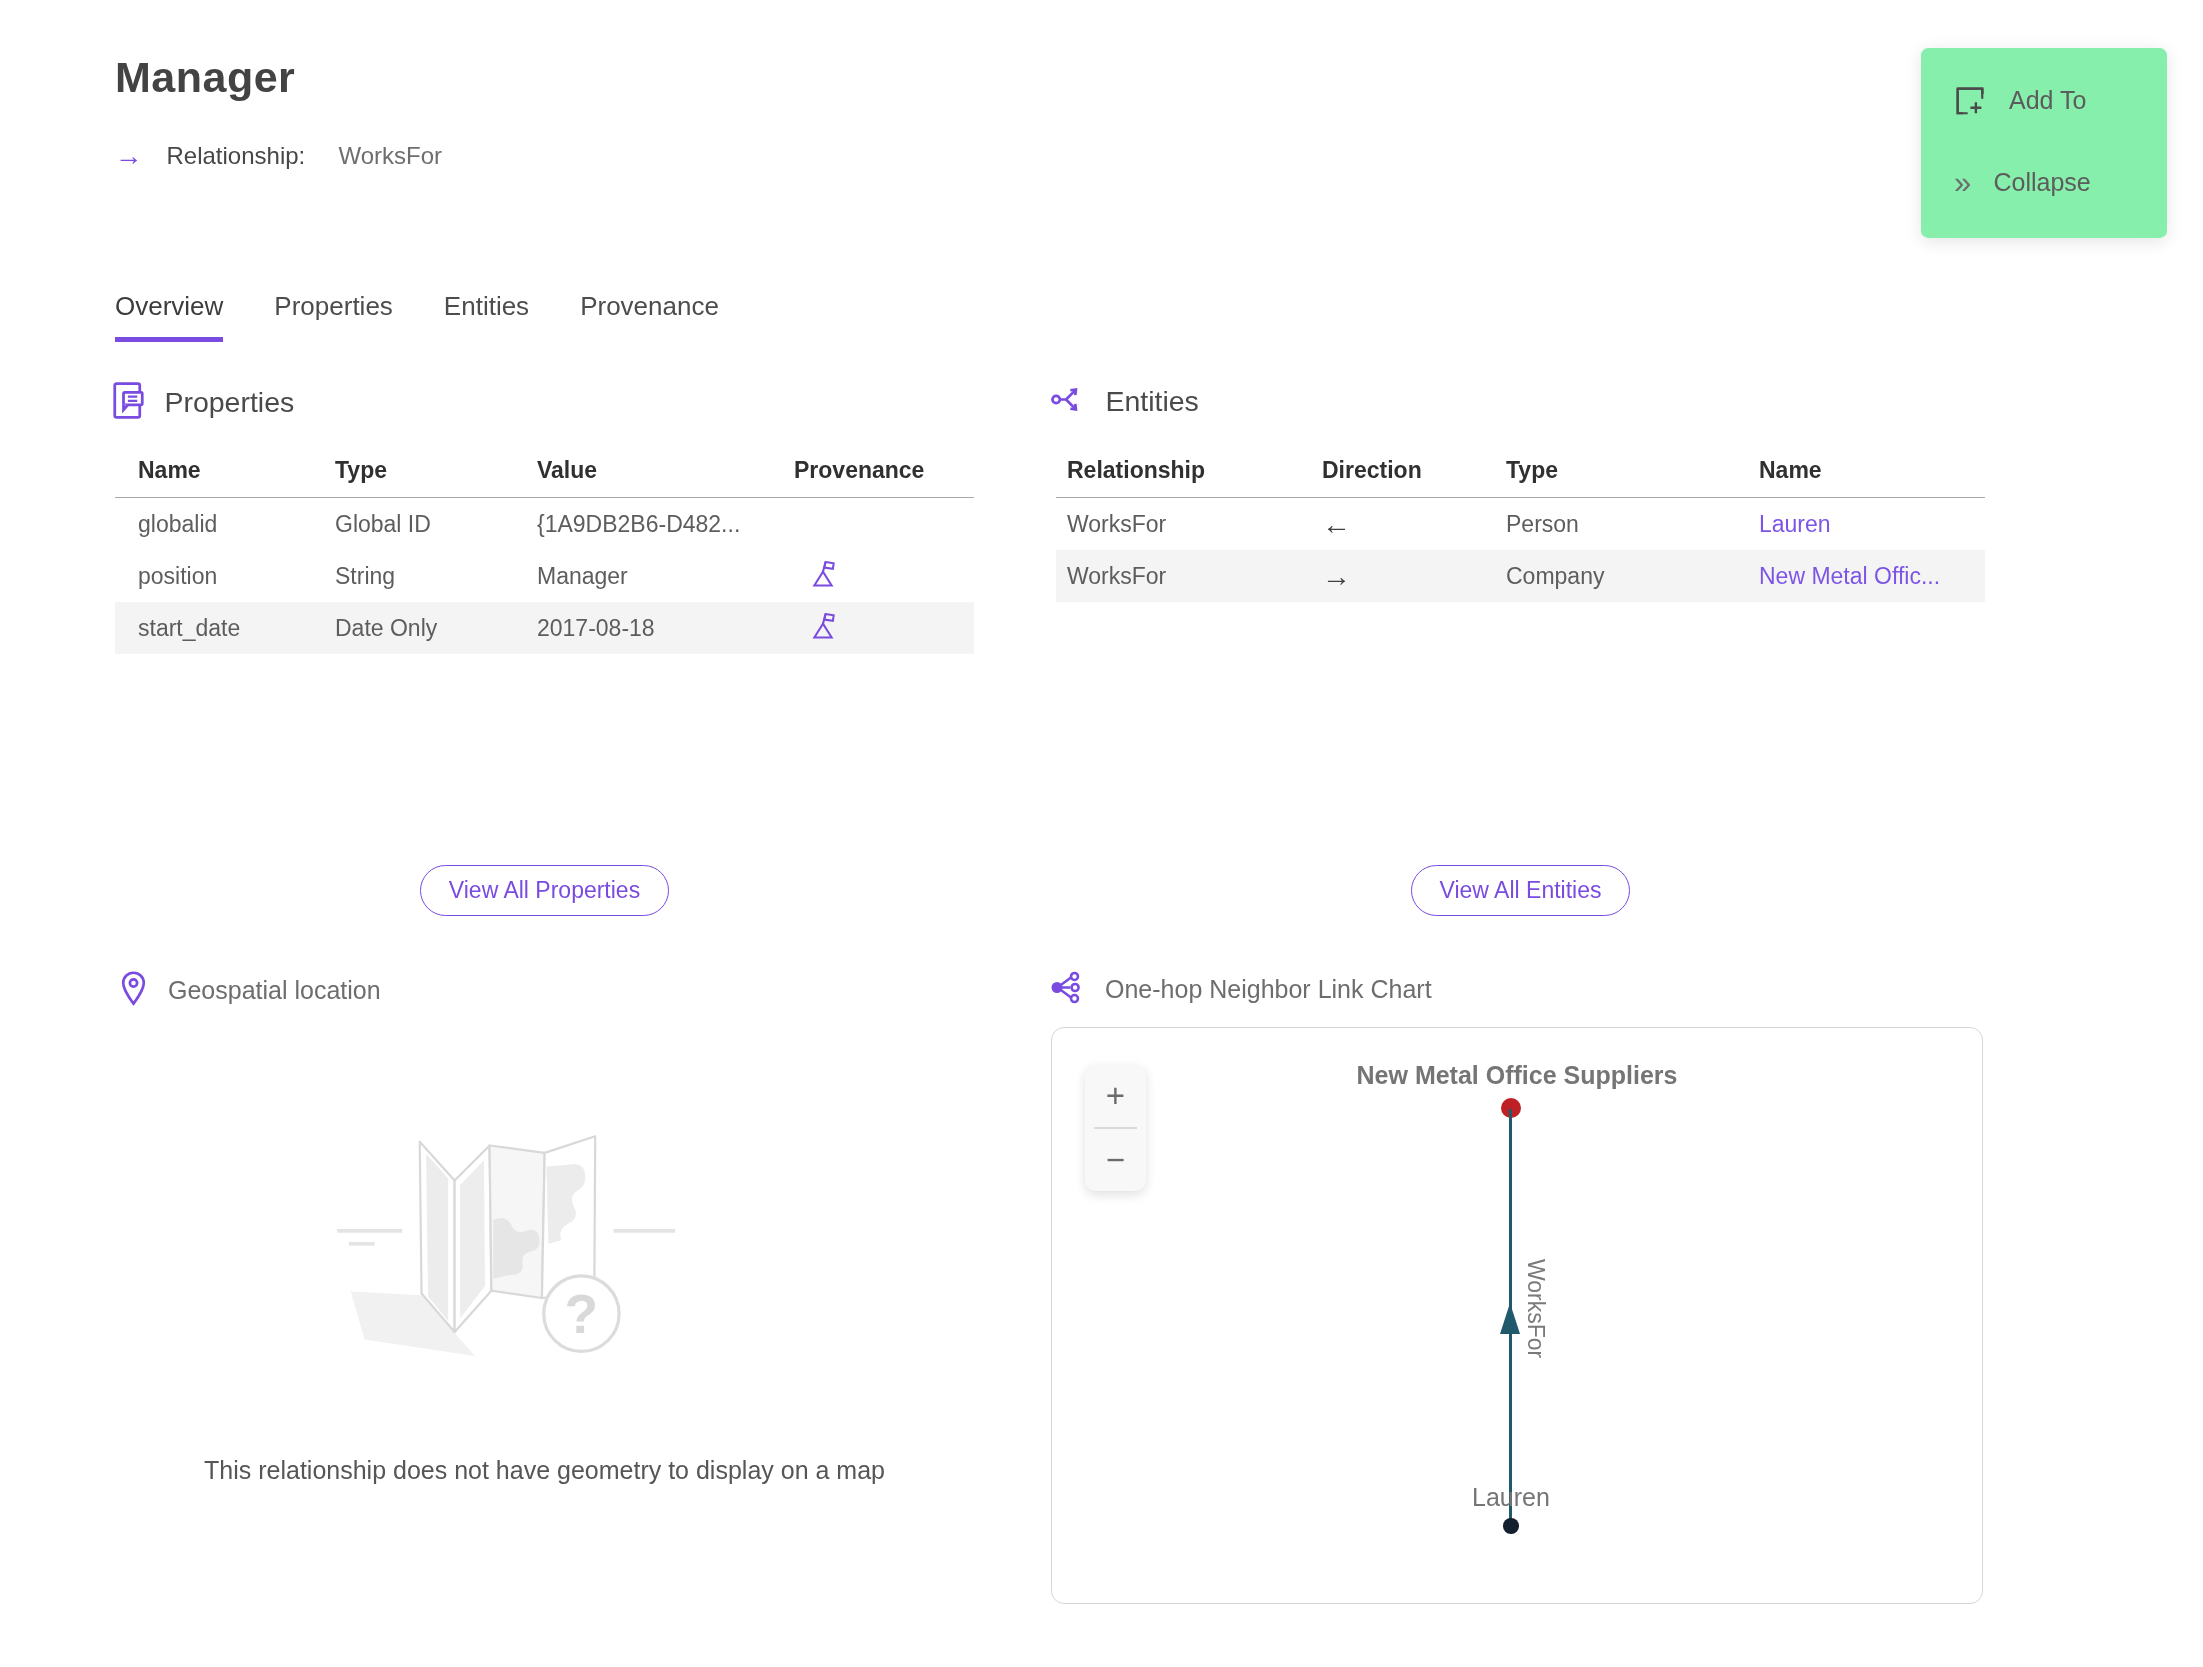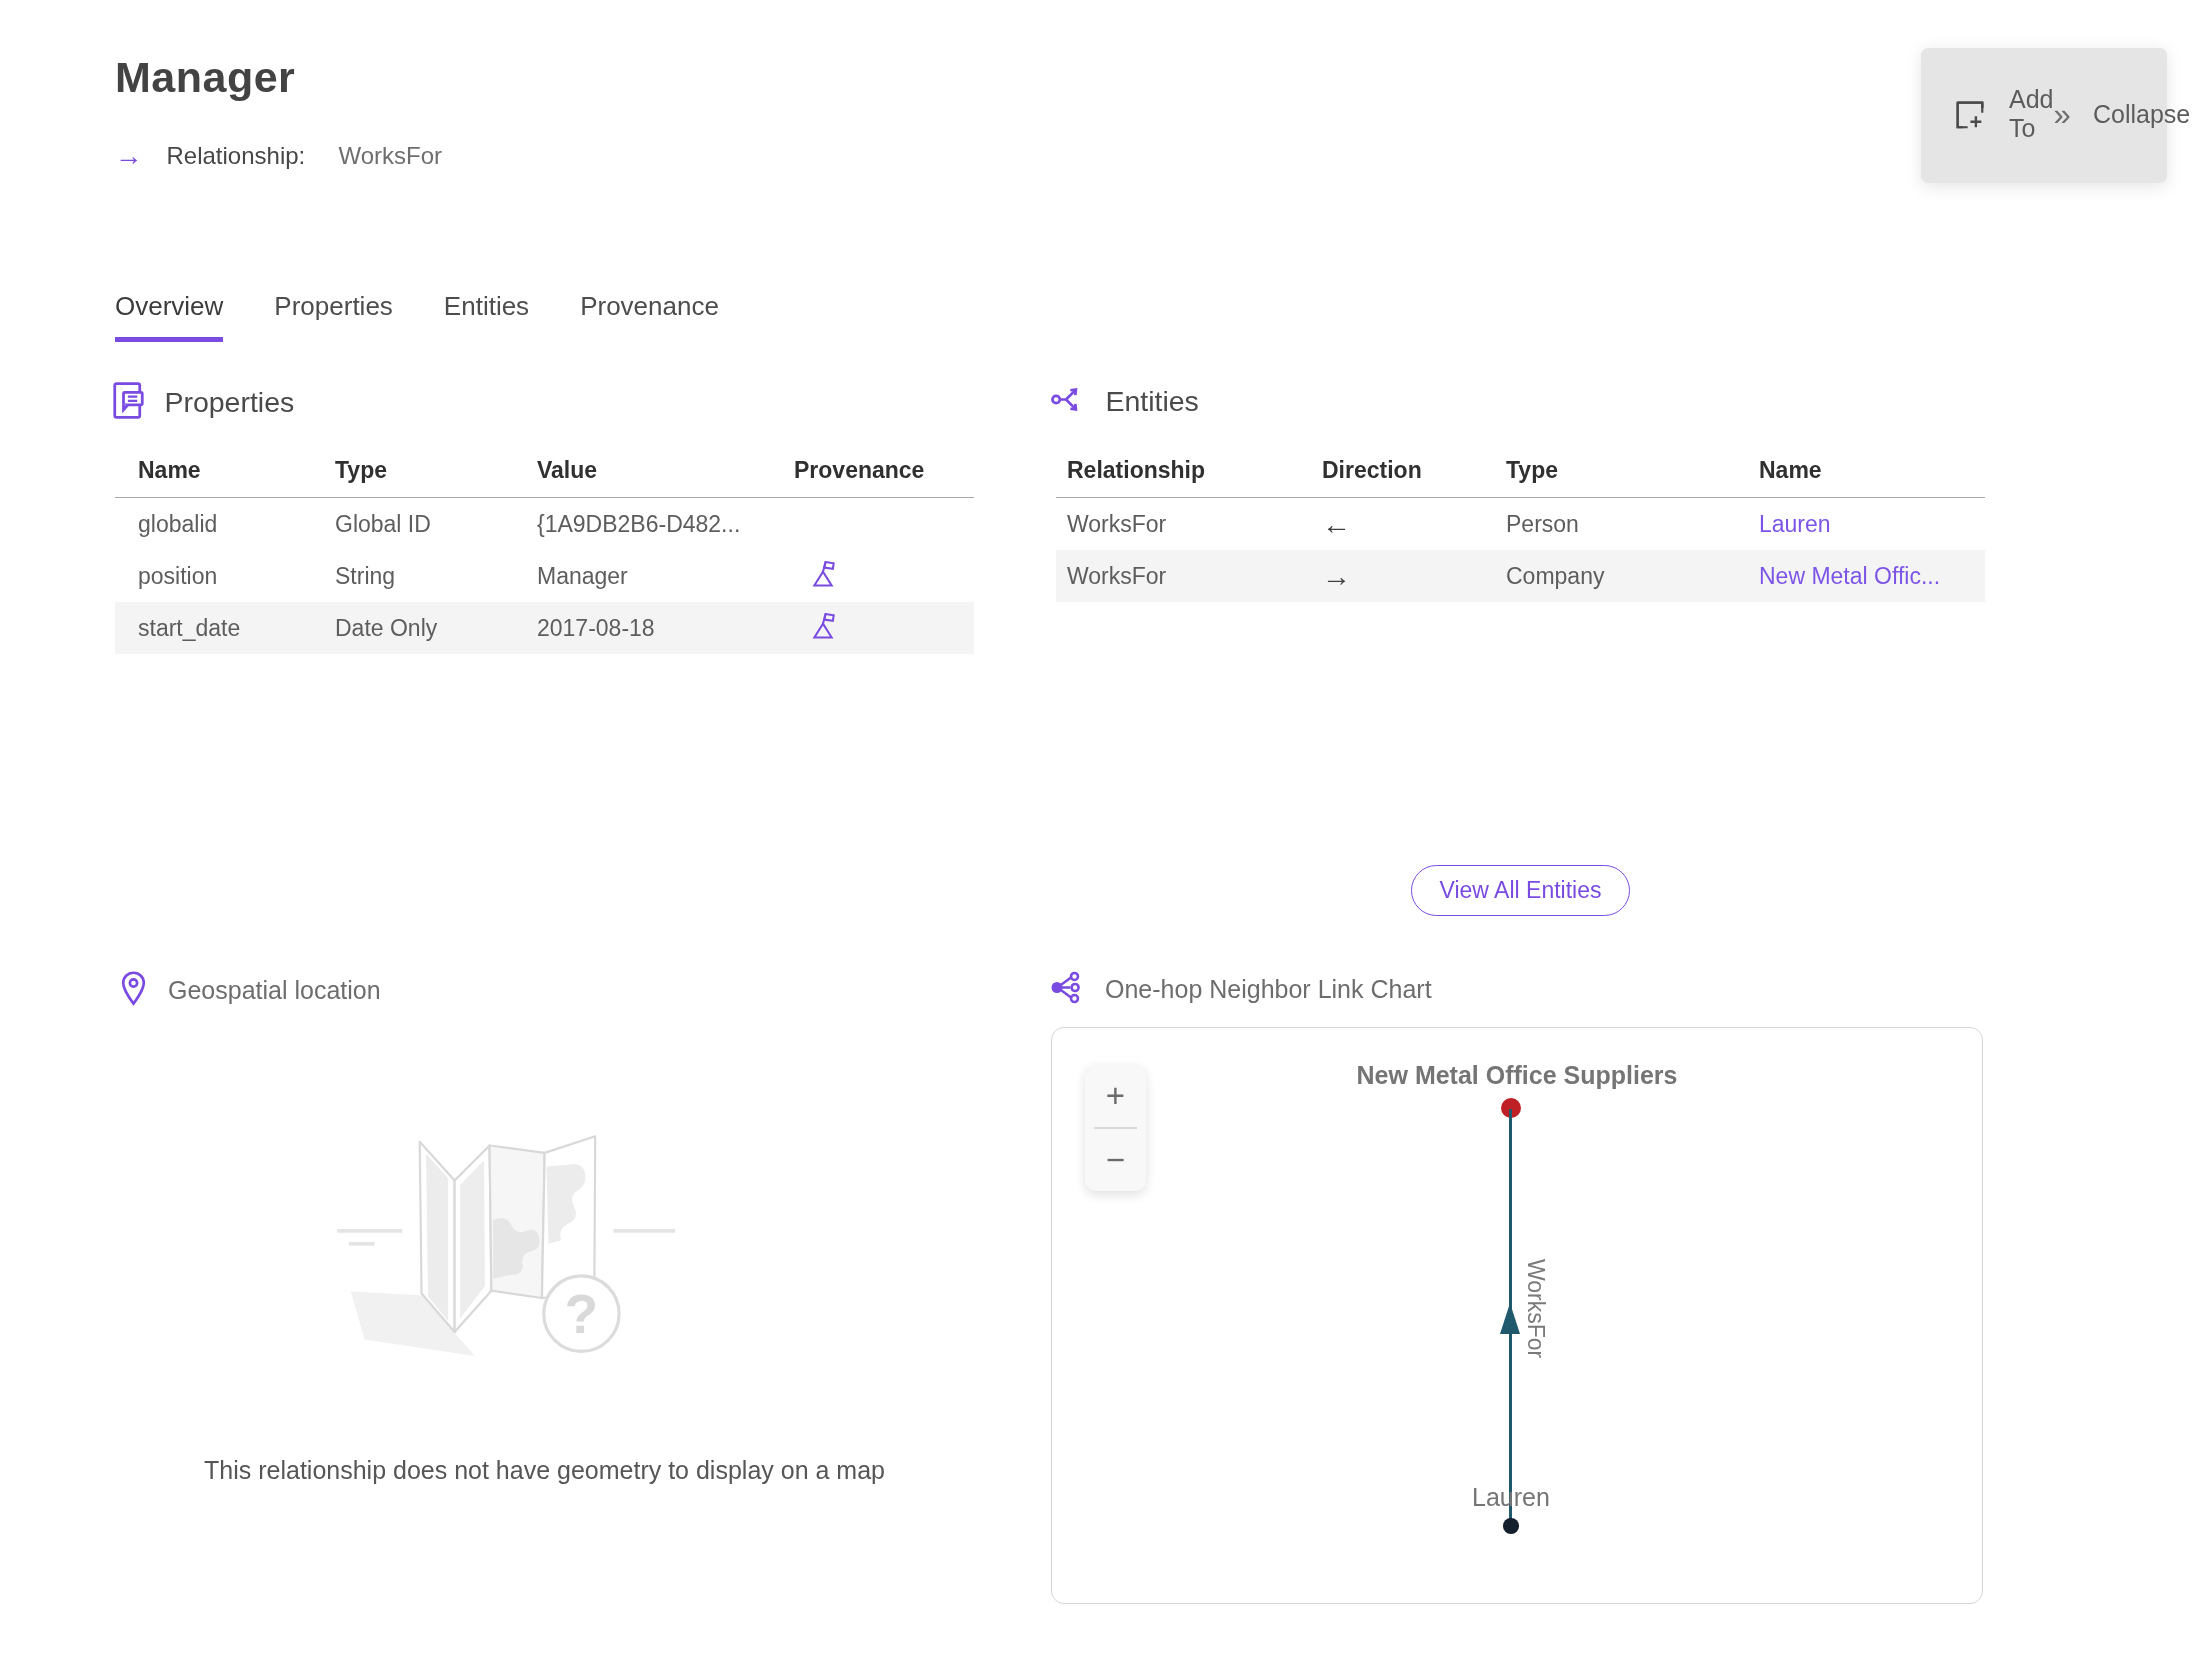--- a/index.html
+++ b/index.html
@@ -9,22 +9,22 @@
 
   
   .page-title { position:absolute; left:115px; top:53px; font-size:43px; font-weight:bold; color:#434343; letter-spacing:0.5px; }
   .subtitle { position:absolute; left:115px; top:142px; display:flex; align-items:center; gap:24px; font-size:24px; }
   .subtitle .arrow { color:#7a4be0; font-size:27.5px; line-height:1; }
   .subtitle .sub-label { font-weight:normal; color:#474747; }
   .subtitle .sub-value { color:#6e6e6e; margin-left:9.2px; }
 
   
   .action-card { position:absolute; left:1921px; top:48px; width:246px; padding:37px 0 40px 33px;
-    background:#e5e5e5; border-radius:7.3px; box-shadow:0 3.7px 16.5px rgba(0,0,0,.10);
-    display:flex; flex-direction:row; }
+    background:#86efac; border-radius:7.3px; box-shadow:0 3.7px 16.5px rgba(0,0,0,.10);
+    display:flex; flex-direction:column; gap:51px; }
   .action-item { display:flex; align-items:center; gap:24px; cursor:pointer; }
   .action-item .label { font-size:25px; color:#5c5c5c; }
   .action-item svg { display:block; }
   .chev { font-size:31px; color:#6e6e6e; line-height:1; letter-spacing:-1.8px; }
 
   
   .tabs { position:absolute; left:115px; top:274px; display:flex; gap:51px; }
   .tab { font-size:26px; color:#4d4d4d; padding-bottom:20px; position:relative; cursor:pointer;margin-top:17px; }
   .tab.active { color:#3c3c3c; }
   .tab.active::after { content:""; position:absolute; left:0; right:0; bottom:0; height:5.5px; background:#7a4be0; }
@@ -198,20 +198,23 @@
       <div class="ent-link">Lauren</div>
     </div>
     <div class="tbl-row ents-grid alt">
       <div>WorksFor</div>
       <div class="dir-arrow">→</div>
       <div>Company</div>
       <div class="ent-link">New Metal Offic...</div>
     </div>
   </div>
 
+  <div class="btn-wrap left">
+    <button class="pill-btn">View All Properties</button>
+  </div>
   <div class="btn-wrap right">
     <button class="pill-btn">View All Entities</button>
   </div>
 
   <div class="subsection-head" style="left:119px; top:970px;">
     <span>
       <svg width="29" height="37" viewBox="0 0 24 30" fill="none" stroke="#7a4be0" stroke-width="2.2">
         <path d="M12 2 C7 2 3.5 5.8 3.5 10.5 C3.5 16.5 12 27.5 12 27.5 C12 27.5 20.5 16.5 20.5 10.5 C20.5 5.8 17 2 12 2 Z"></path>
         <circle cx="12" cy="10.5" r="3"></circle>
       </svg>

